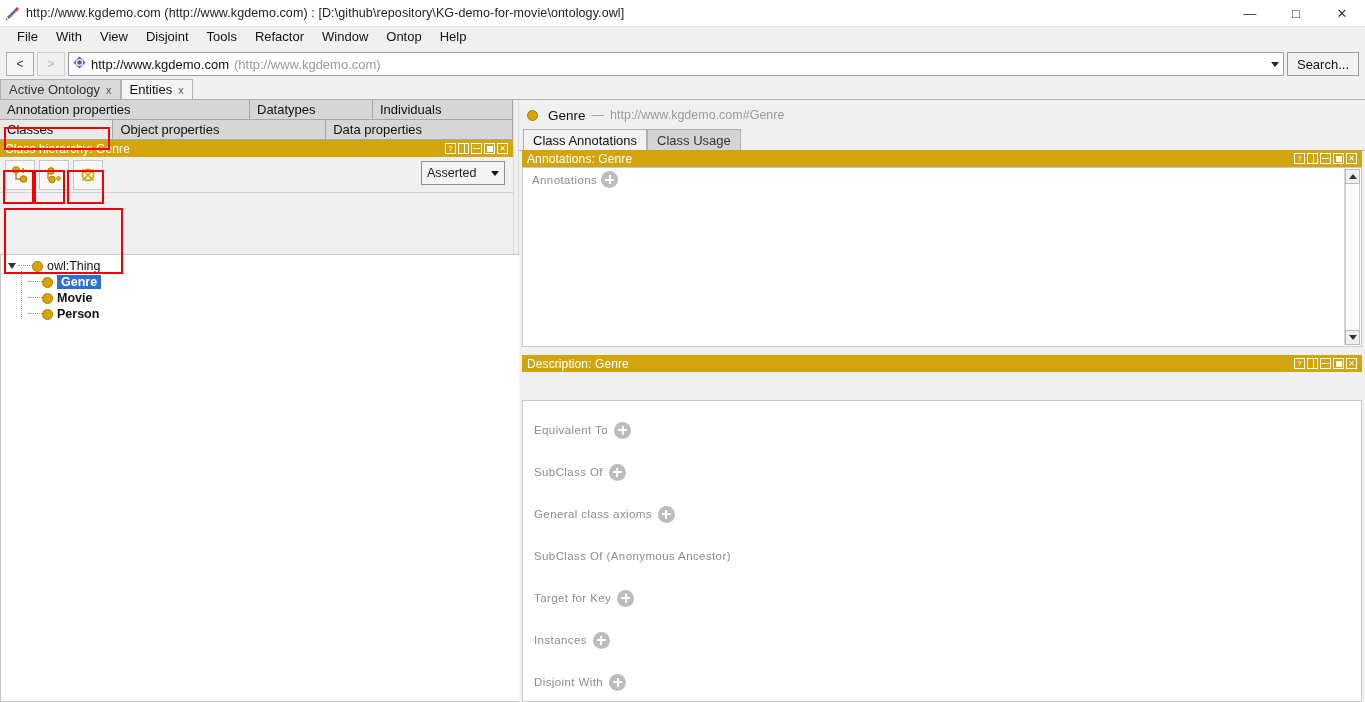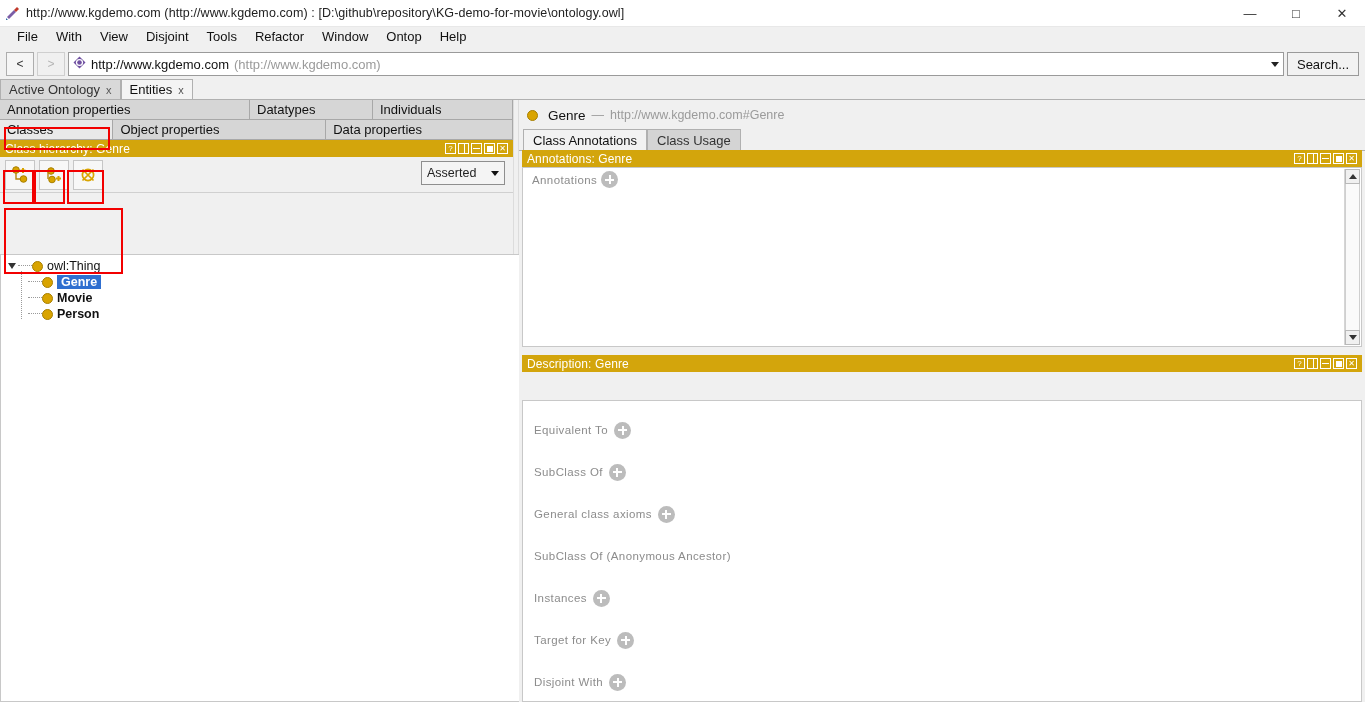--- a/index.html
+++ b/index.html
@@ -356,25 +356,25 @@
             <span class="plus"></span>
           </div>
           <div class="drow">
             <span class="dlabel">General class axioms</span>
             <span class="plus"></span>
           </div>
           <div class="drow">
             <span class="dlabel">SubClass Of (Anonymous Ancestor)</span>
           </div>
           <div class="drow">
+            <span class="dlabel">Target for Key</span>
+            <span class="plus"></span>
+          </div>
+          <div class="drow">
             <span class="dlabel">Instances</span>
-            <span class="plus"></span>
-          </div>
-          <div class="drow">
-            <span class="dlabel">Target for Key</span>
             <span class="plus"></span>
           </div>
           <div class="drow">
             <span class="dlabel">Disjoint With</span>
             <span class="plus"></span>
           </div>
           <div class="drow">
             <span class="dlabel">Disjoint Union Of</span>
             <span class="plus"></span>
           </div>

